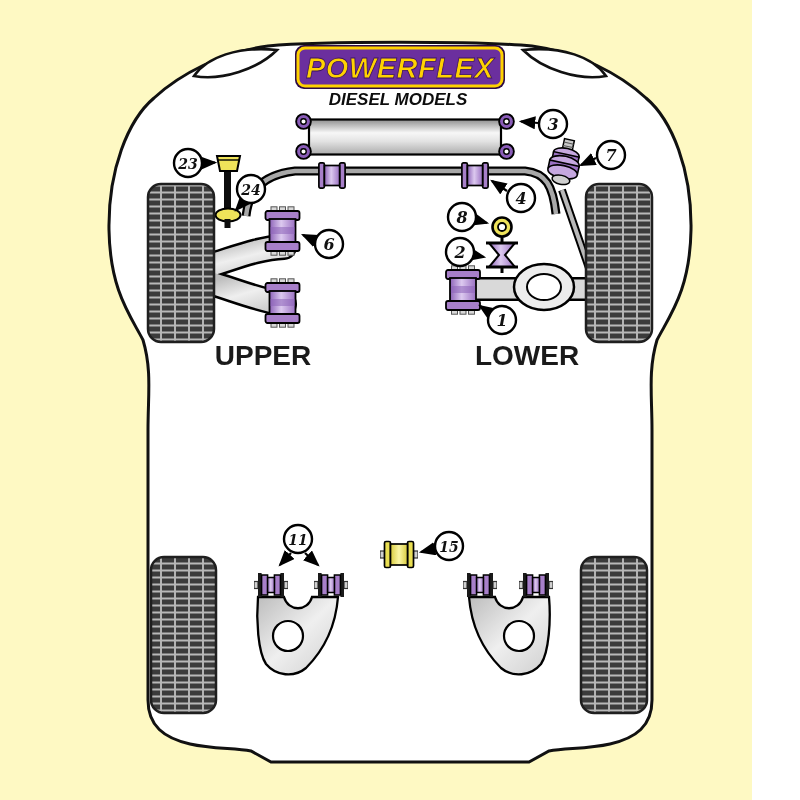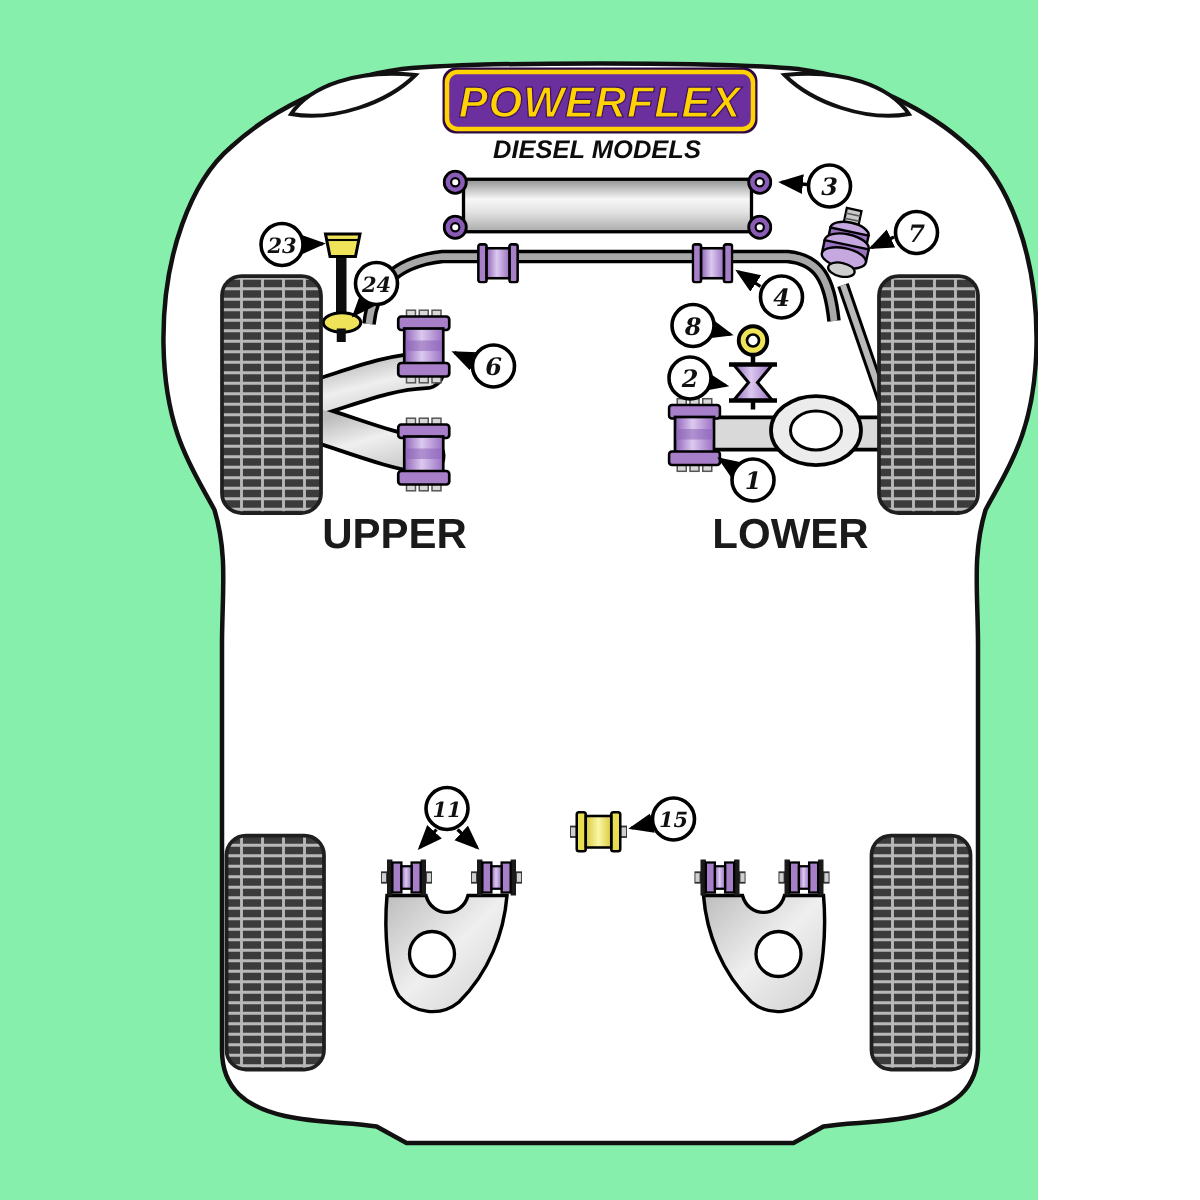--- a/index.html
+++ b/index.html
@@ -1,16 +1,16 @@
 <!DOCTYPE html>
 <html><head>
 <meta charset="utf-8">
 <style>
   html,body{margin:0;padding:0;background:#fff;}
-  .stage{position:relative;width:692px;height:800px;background:#86efac;overflow:hidden;
+  .stage{position:relative;width:752px;height:800px;background:#fef9c3;overflow:hidden;
          font-family:"Liberation Sans",sans-serif;}
   svg{display:block;}
   .callout-num{font-family:"DejaVu Serif",serif;font-style:italic;font-weight:bold;fill:#111;}
   .big-label{font-family:"Liberation Sans",sans-serif;font-weight:bold;fill:#1a1a1a;}
   .sub-label{font-family:"Liberation Sans",sans-serif;font-weight:bold;font-style:italic;fill:#0d0d0d;}
   .brand{font-family:"Liberation Sans",sans-serif;font-weight:bold;font-style:italic;
          letter-spacing:.5px;}
 </style>
 </head>
 <body>

